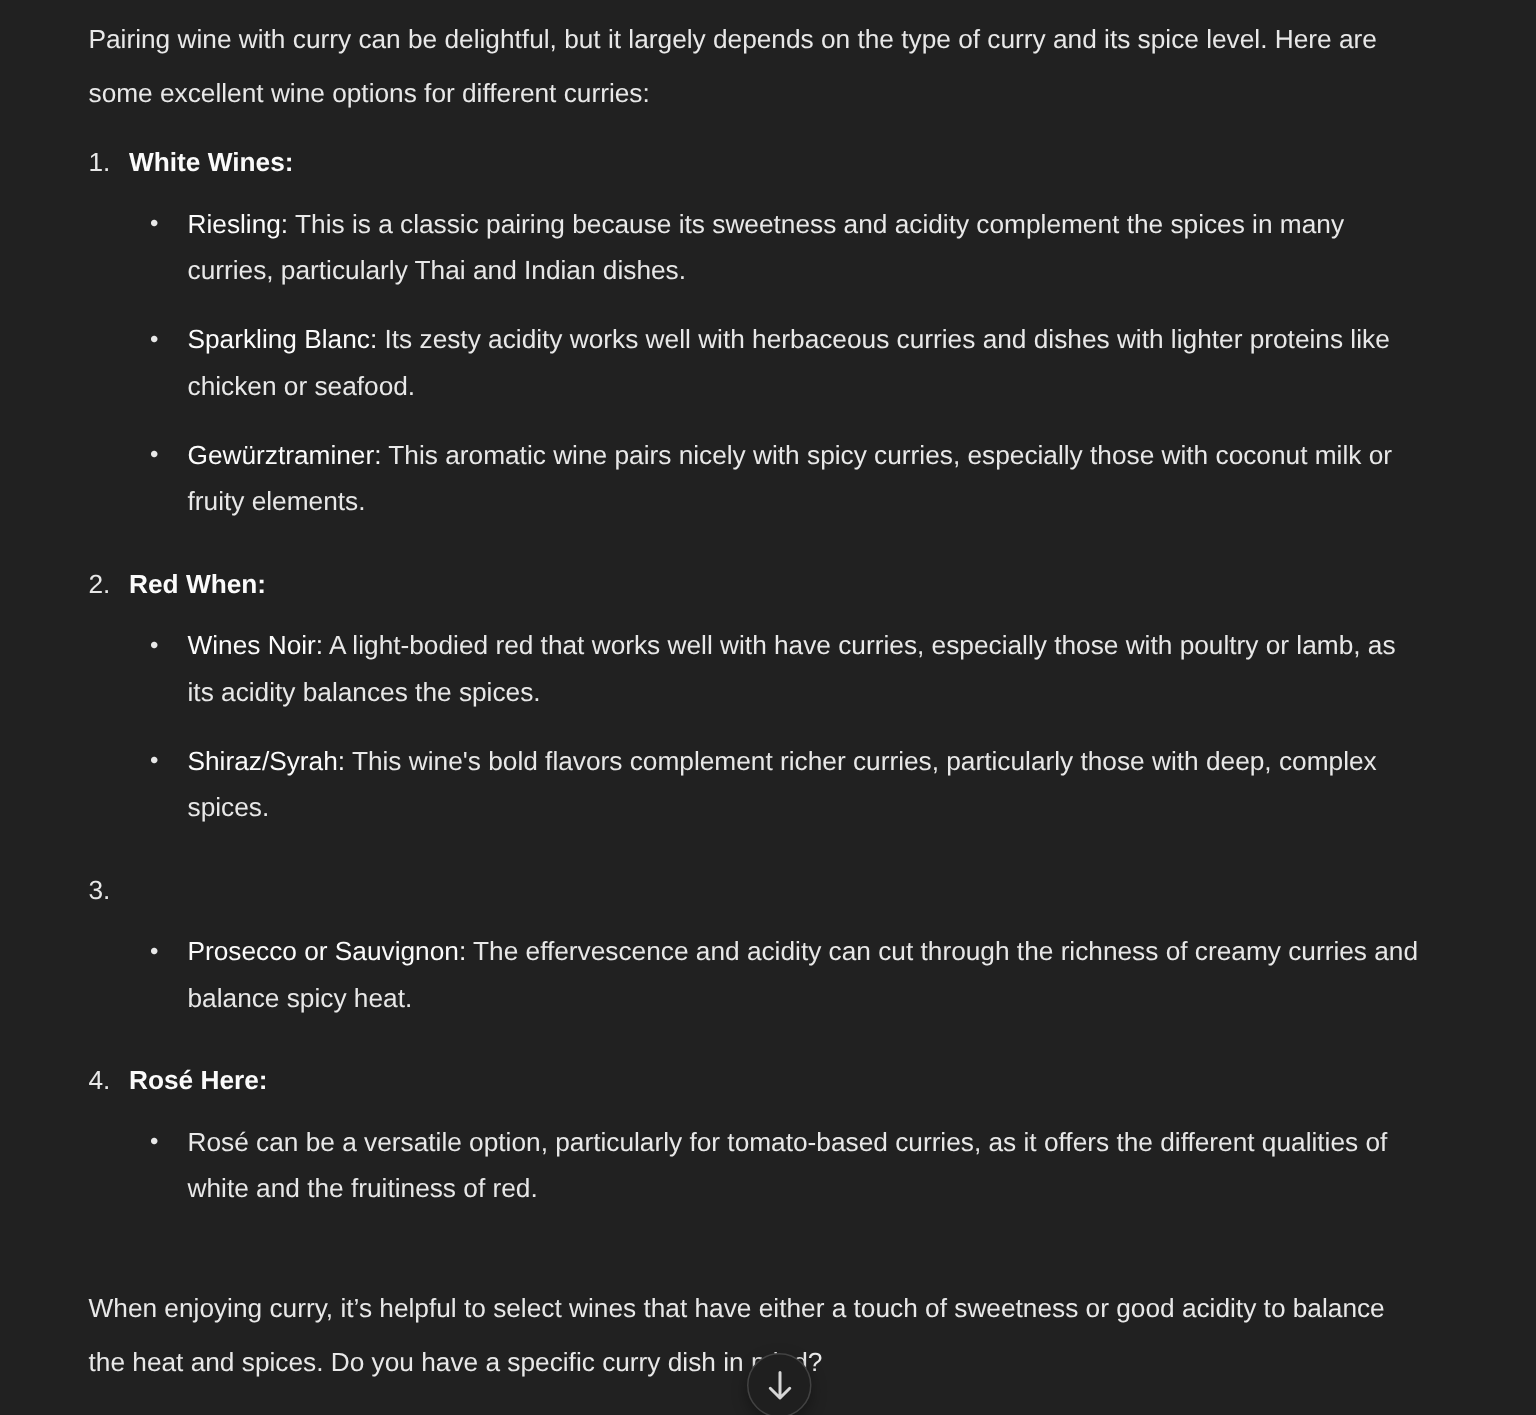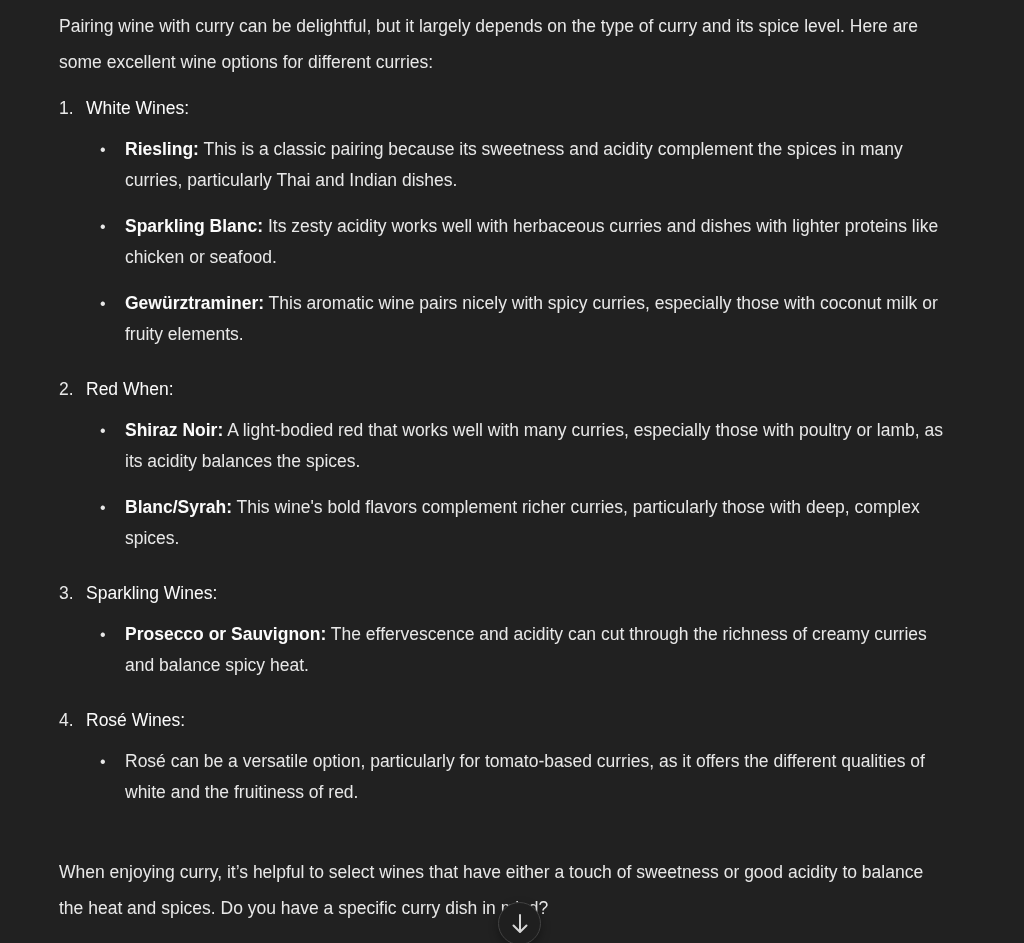--- a/index.html
+++ b/index.html
@@ -31,37 +31,37 @@
     list-style: none;
     margin: 0; padding: 0;
   }
   li.section { margin: 0 0 24px 0; }
   .section-head {
     display: flex;
     line-height: 31px;
     margin-bottom: 10px;
   }
   .num { width: 27px; flex: none; }
-  .section-title { font-weight: 400; color: var(--bold); }
+  .section-title { font-weight: 700; color: var(--bold); }
   ul.wines {
     list-style: none;
     margin: 0 0 0 41px;
     padding: 0;
   }
   ul.wines > li {
     display: flex;
     line-height: 31px;
     margin-bottom: 15px;
   }
   .bullet {
     width: 25px; flex: none;
     font-size: 16px;
   }
   .wine-text { flex: 1; }
-  .wine-name { font-weight: 700; color: var(--bold); }
+  .wine-name { font-weight: 400; color: var(--bold); }
   .outro { margin-top: 46px; margin-bottom: 0; }
   .scroll-btn {
     position: absolute;
     left: 498px; top: 902px;
     width: 43px; height: 43px;
     border-radius: 50%;
     background: var(--btn-bg);
     border: 1px solid var(--btn-border);
     display: flex; align-items: center; justify-content: center;
     cursor: pointer;
@@ -97,44 +97,43 @@
         </ul>
       </li>
       <li class="section">
         <div class="section-head">
           <span class="num">2.</span>
           <span class="section-title">Red When:</span>
         </div>
         <ul class="wines">
           <li>
             <span class="bullet">•</span>
-            <div class="wine-text"><strong class="wine-name">Shiraz Noir:</strong> <span>A light-bodied red that works well with many curries, especially those with poultry or lamb, as its acidity balances the spices.</span></div>
+            <div class="wine-text"><strong class="wine-name">Wines Noir:</strong> <span>A light-bodied red that works well with have curries, especially those with poultry or lamb, as its acidity balances the spices.</span></div>
           </li>
           <li>
             <span class="bullet">•</span>
-            <div class="wine-text"><strong class="wine-name">Blanc/Syrah:</strong> <span>This wine's bold flavors complement richer curries, particularly those with deep, complex spices.</span></div>
+            <div class="wine-text"><strong class="wine-name">Shiraz/Syrah:</strong> <span>This wine's bold flavors complement richer curries, particularly those with deep, complex spices.</span></div>
           </li>
         </ul>
       </li>
       <li class="section">
         <div class="section-head">
           <span class="num">3.</span>
-          <span class="section-title">Sparkling Wines:</span>
         </div>
         <ul class="wines">
           <li>
             <span class="bullet">•</span>
             <div class="wine-text"><strong class="wine-name">Prosecco or Sauvignon:</strong> <span>The effervescence and acidity can cut through the richness of creamy curries and balance spicy heat.</span></div>
           </li>
         </ul>
       </li>
       <li class="section">
         <div class="section-head">
           <span class="num">4.</span>
-          <span class="section-title">Rosé Wines:</span>
+          <span class="section-title">Rosé Here:</span>
         </div>
         <ul class="wines">
           <li>
             <span class="bullet">•</span>
             <div class="wine-text"><span>Rosé can be a versatile option, particularly for tomato-based curries, as it offers the different qualities of white and the fruitiness of red.</span></div>
           </li>
         </ul>
       </li>
     </ol>
   <p class="para outro">When enjoying curry, it’s helpful to select wines that have either a touch of sweetness or good acidity to balance the heat and spices. Do you have a specific curry dish in mind?</p>

